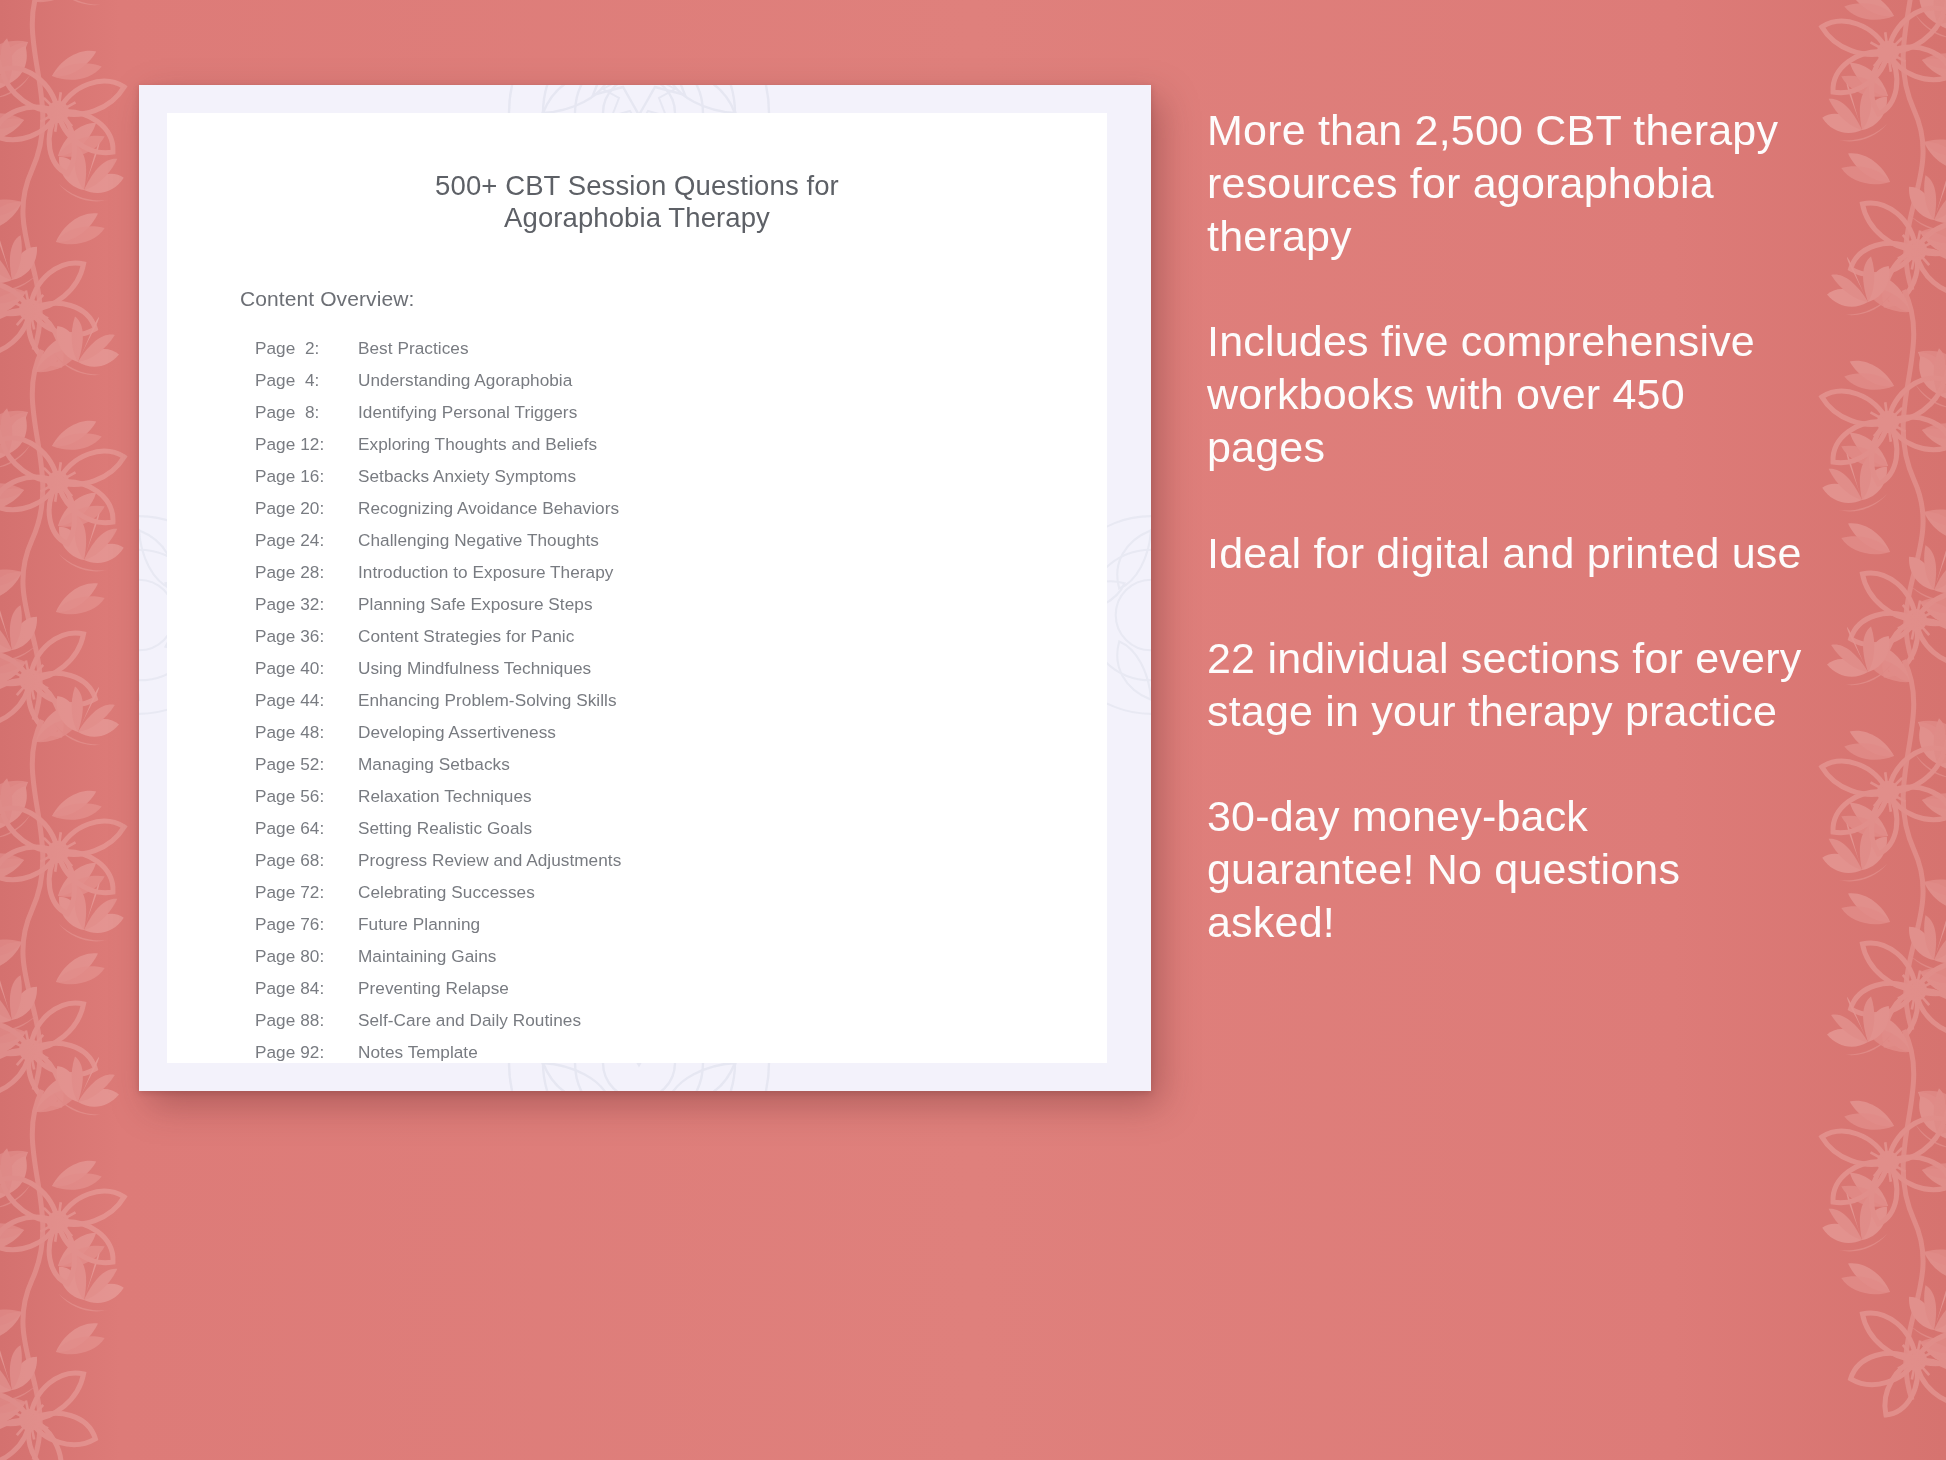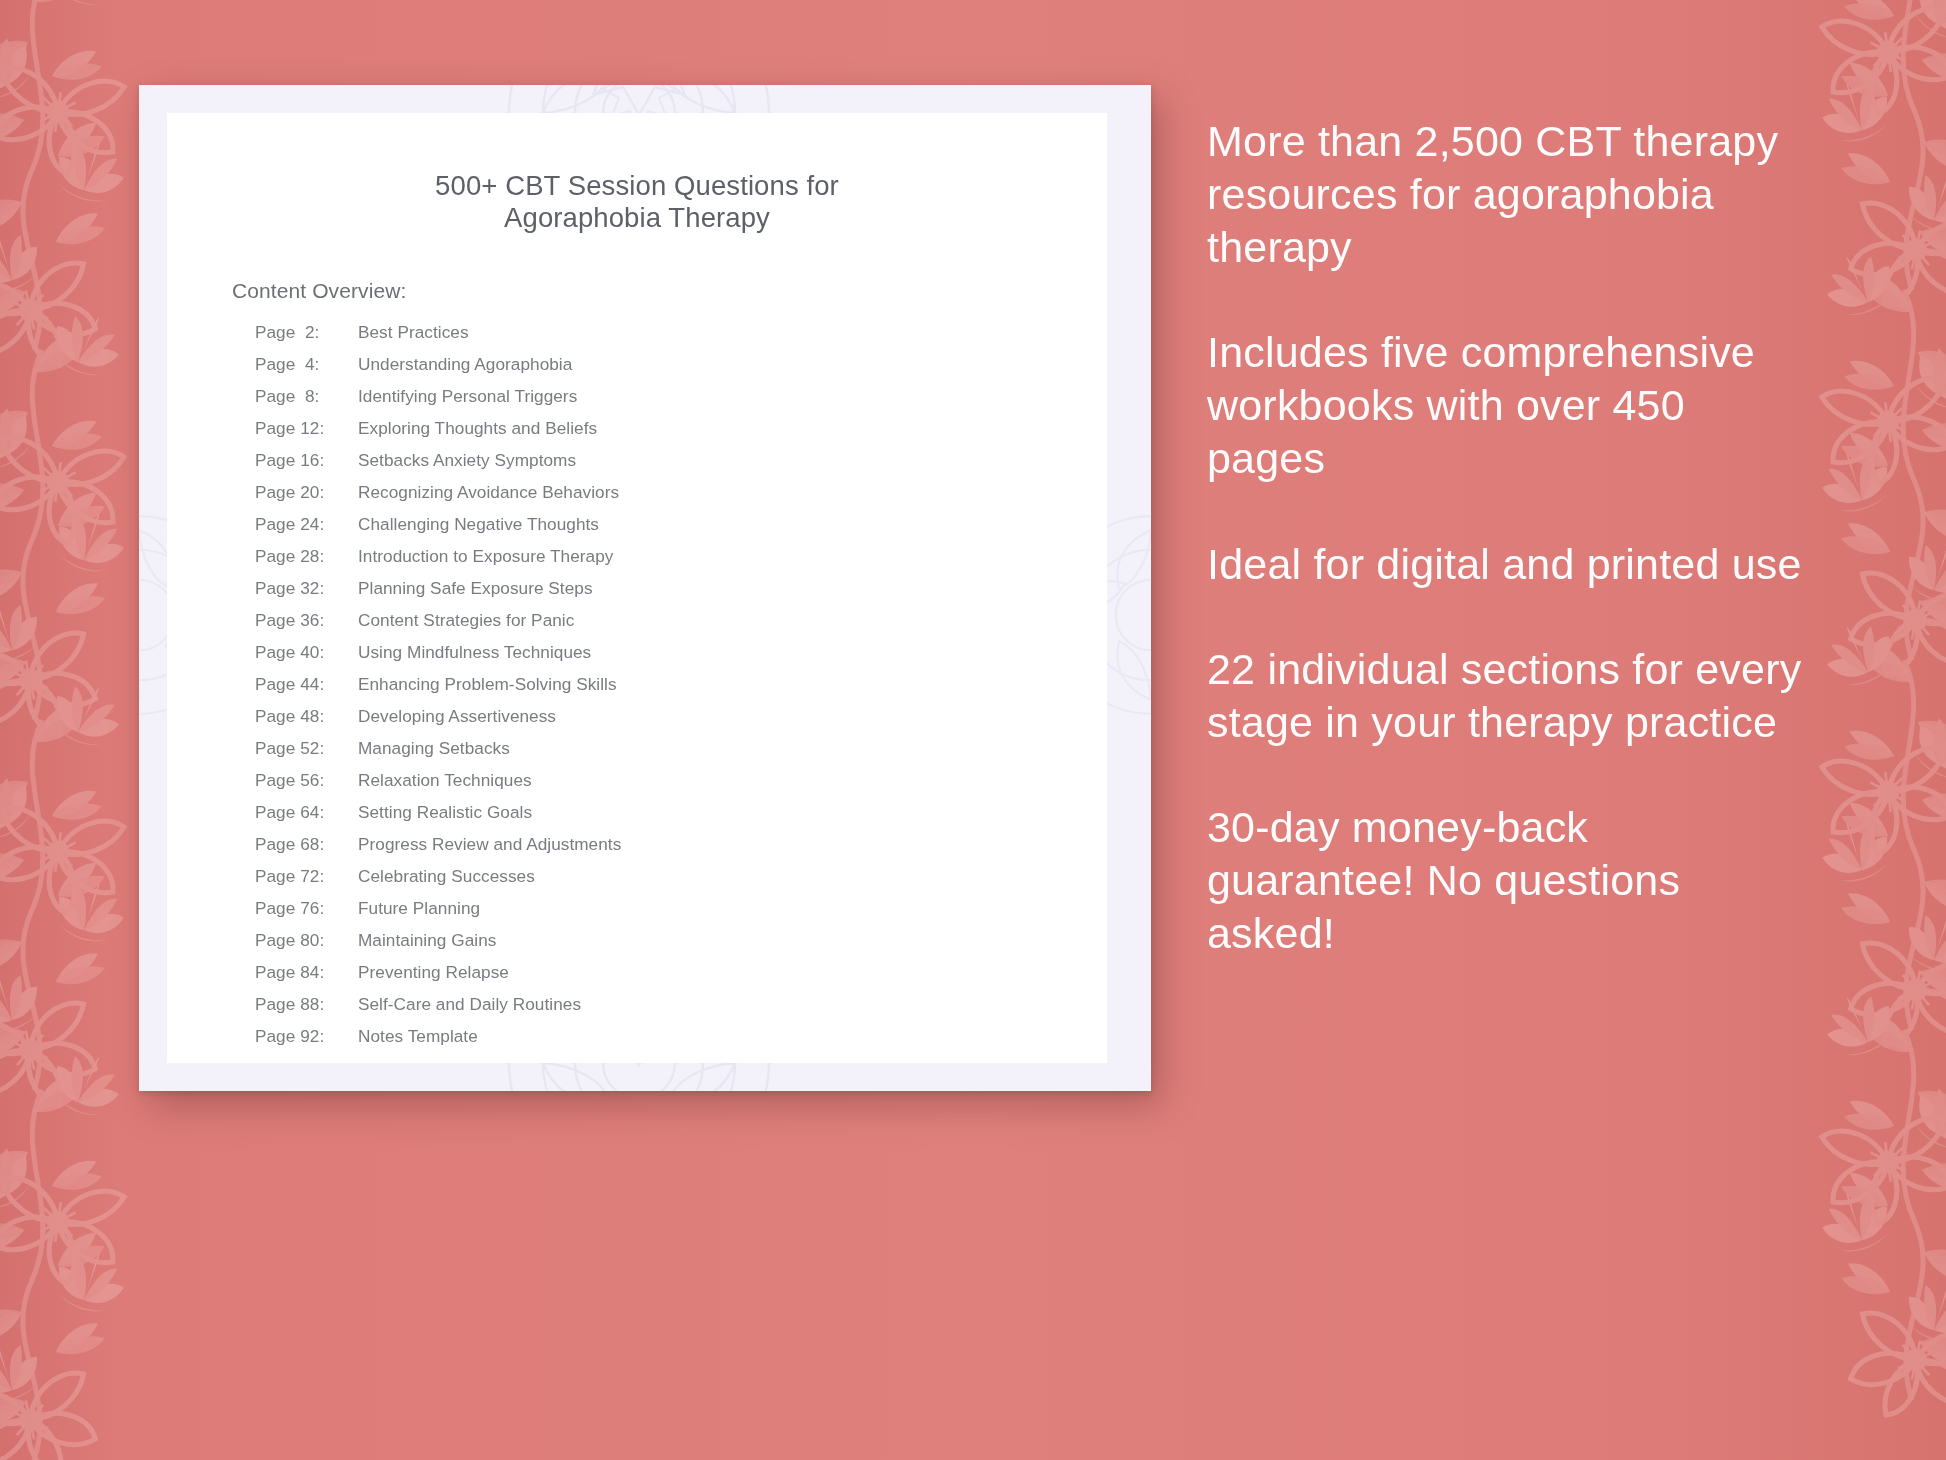--- a/index.html
+++ b/index.html
@@ -78,21 +78,21 @@
     margin: 0;
     padding: 57px 120px 0 120px;
     text-align: center;
     font-size: 27.5px;
     font-weight: 400;
     line-height: 1.16;
     color: #5d6066;
     letter-spacing: 0.1px;
   }
   .doc-subhead {
-    margin: 0;
+    margin: 8px;
     padding: 45px 0 0 65px;
     font-size: 21px;
     font-weight: 400;
     color: #6c6f75;
     letter-spacing: 0.1px;
   }
   .toc {
     list-style: none;
     margin: 0;
     padding: 21px 0 0 88px;
@@ -114,21 +114,21 @@
   .toc .ttl {
     flex: 0 0 auto;
     white-space: pre;
     margin-left: 31px;
   }
 
   
   .promo {
     position: absolute;
     left: 1207px;
-    top: 115px;
+    top: 104px;
     width: 600px;
   }
   .promo p {
     margin: 0 0 52px 0;
     color: #fdfcfc;
     font-size: 43px;
     font-weight: 400;
     line-height: 1.235;
     letter-spacing: 0.2px;
   }

